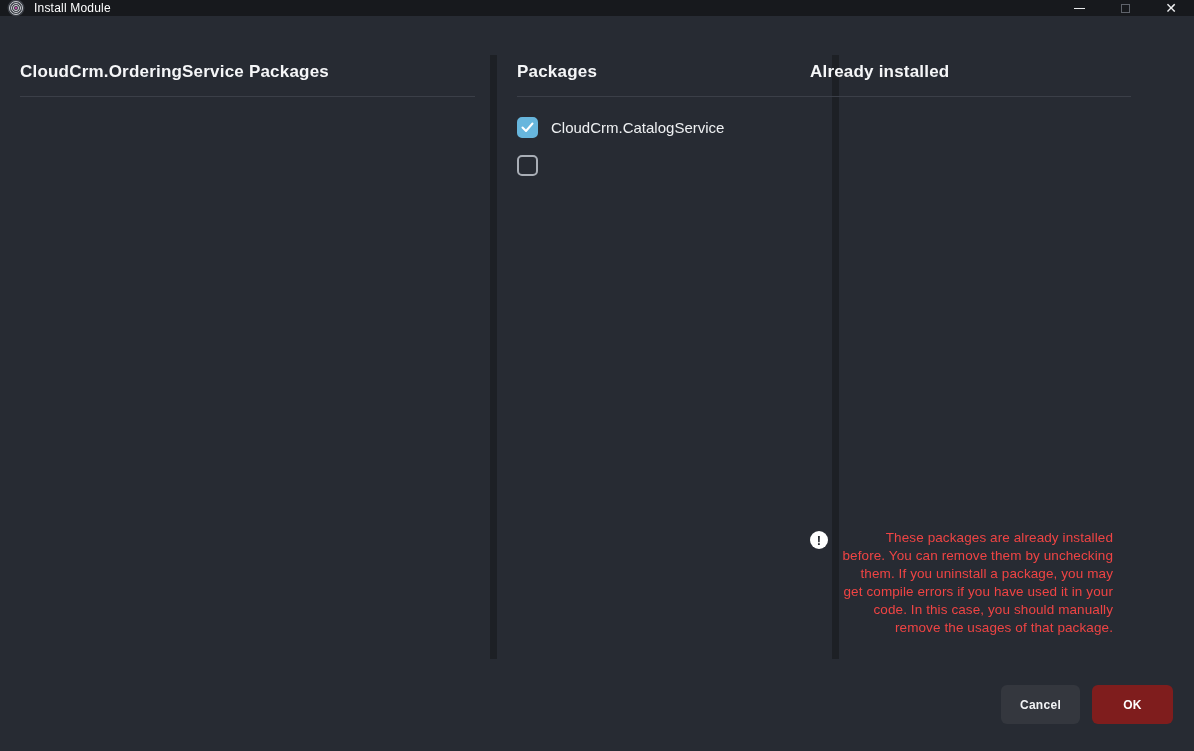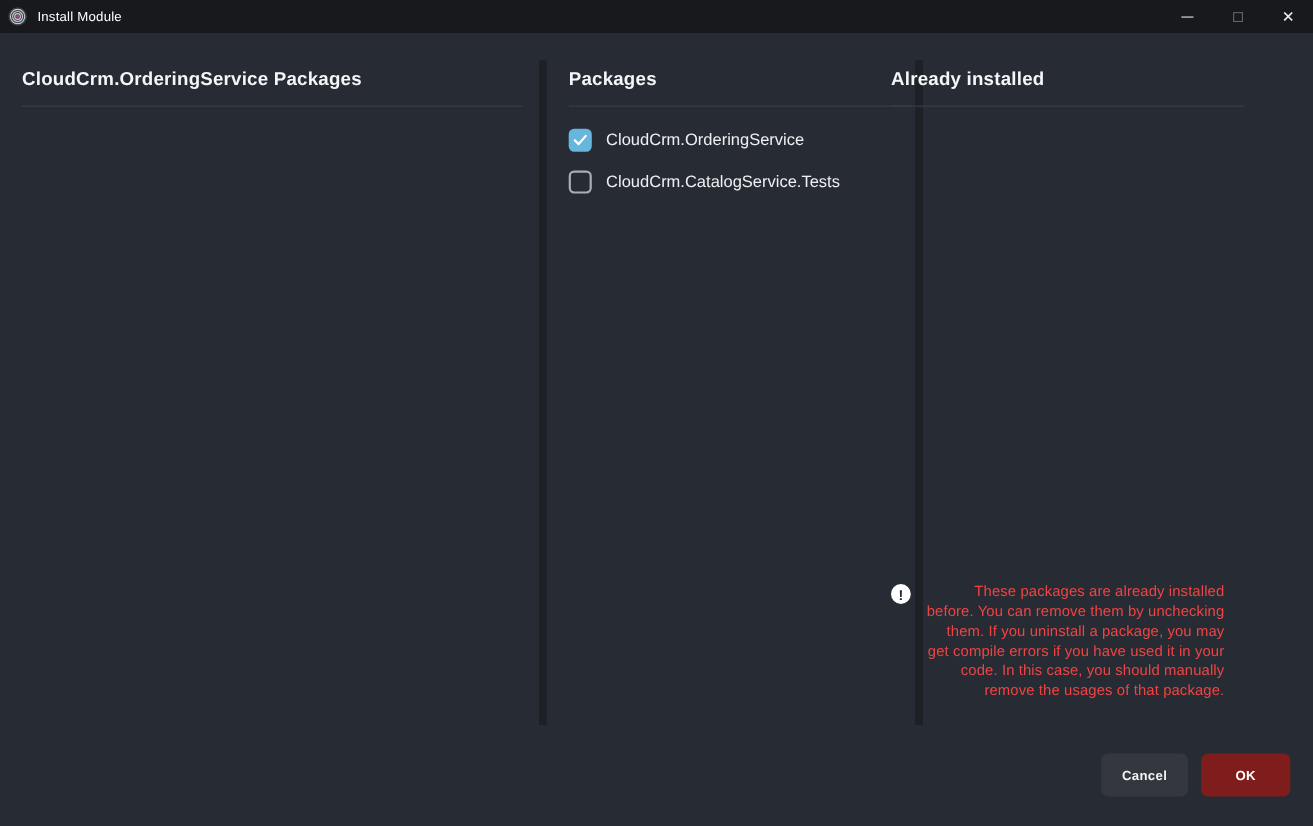--- a/index.html
+++ b/index.html
@@ -6,21 +6,21 @@
   html, body { width: 1194px; height: 751px; }
   body {
     font-family: "Liberation Sans", "DejaVu Sans", sans-serif;
     background: #272b33;
     overflow: hidden;
   }
   .window { position: relative; width: 1194px; height: 751px; background: #272b33; }
 
   
   .titlebar {
-    position: absolute; top: 0; left: 0; right: 0; height: 30px;
+    position: absolute; top: 0; left: 0; right: 0; height: 16px;
     background: #17191d; display: flex; align-items: center;
   }
   .app-icon { width: 18px; height: 18px; margin-left: 7px; flex: 0 0 auto; }
   .titlebar-title {
     color: #ffffff; font-size: 12px; margin-left: 9px; letter-spacing: 0.2px;
   }
   .titlebar-spacer { flex: 1; }
   .tb-btn {
     width: 46px; height: 30px; display: flex; align-items: center; justify-content: center;
     color: #e8eaec; font-size: 13px; cursor: default;
@@ -138,28 +138,27 @@
     <div class="panel-header">Packages</div>
     <div class="panel-divider"></div>
     <div class="pkg-list">
 
   <div class="pkg-row">
     <span class="checkbox checked">
       <svg width="13" height="11" viewBox="0 0 13 11">
         <path d="M1.5 5.5 L5 9 L11.5 1.5" fill="none" stroke="#ffffff" stroke-width="2" stroke-linecap="round" stroke-linejoin="round"></path>
       </svg>
     </span>
-    <span class="pkg-label">CloudCrm.OrderingService</span>
+    <span class="pkg-label">CloudCrm.CatalogService</span>
   </div>
 
   <div class="pkg-row">
     <span class="checkbox">
       
     </span>
-    <span class="pkg-label">CloudCrm.CatalogService.Tests</span>
   </div>
 </div>
   </div>
 
   <div class="col col-right">
     <div class="panel-header">Already installed</div>
     <div class="panel-divider"></div>
     <div class="installed-note">
       <div class="info-icon">!</div>
       <div class="note-text">These packages are already installed before. You can remove them by unchecking them. If you uninstall a package, you may get compile errors if you have used it in your code. In this case, you should manually remove the usages of that package.</div>

